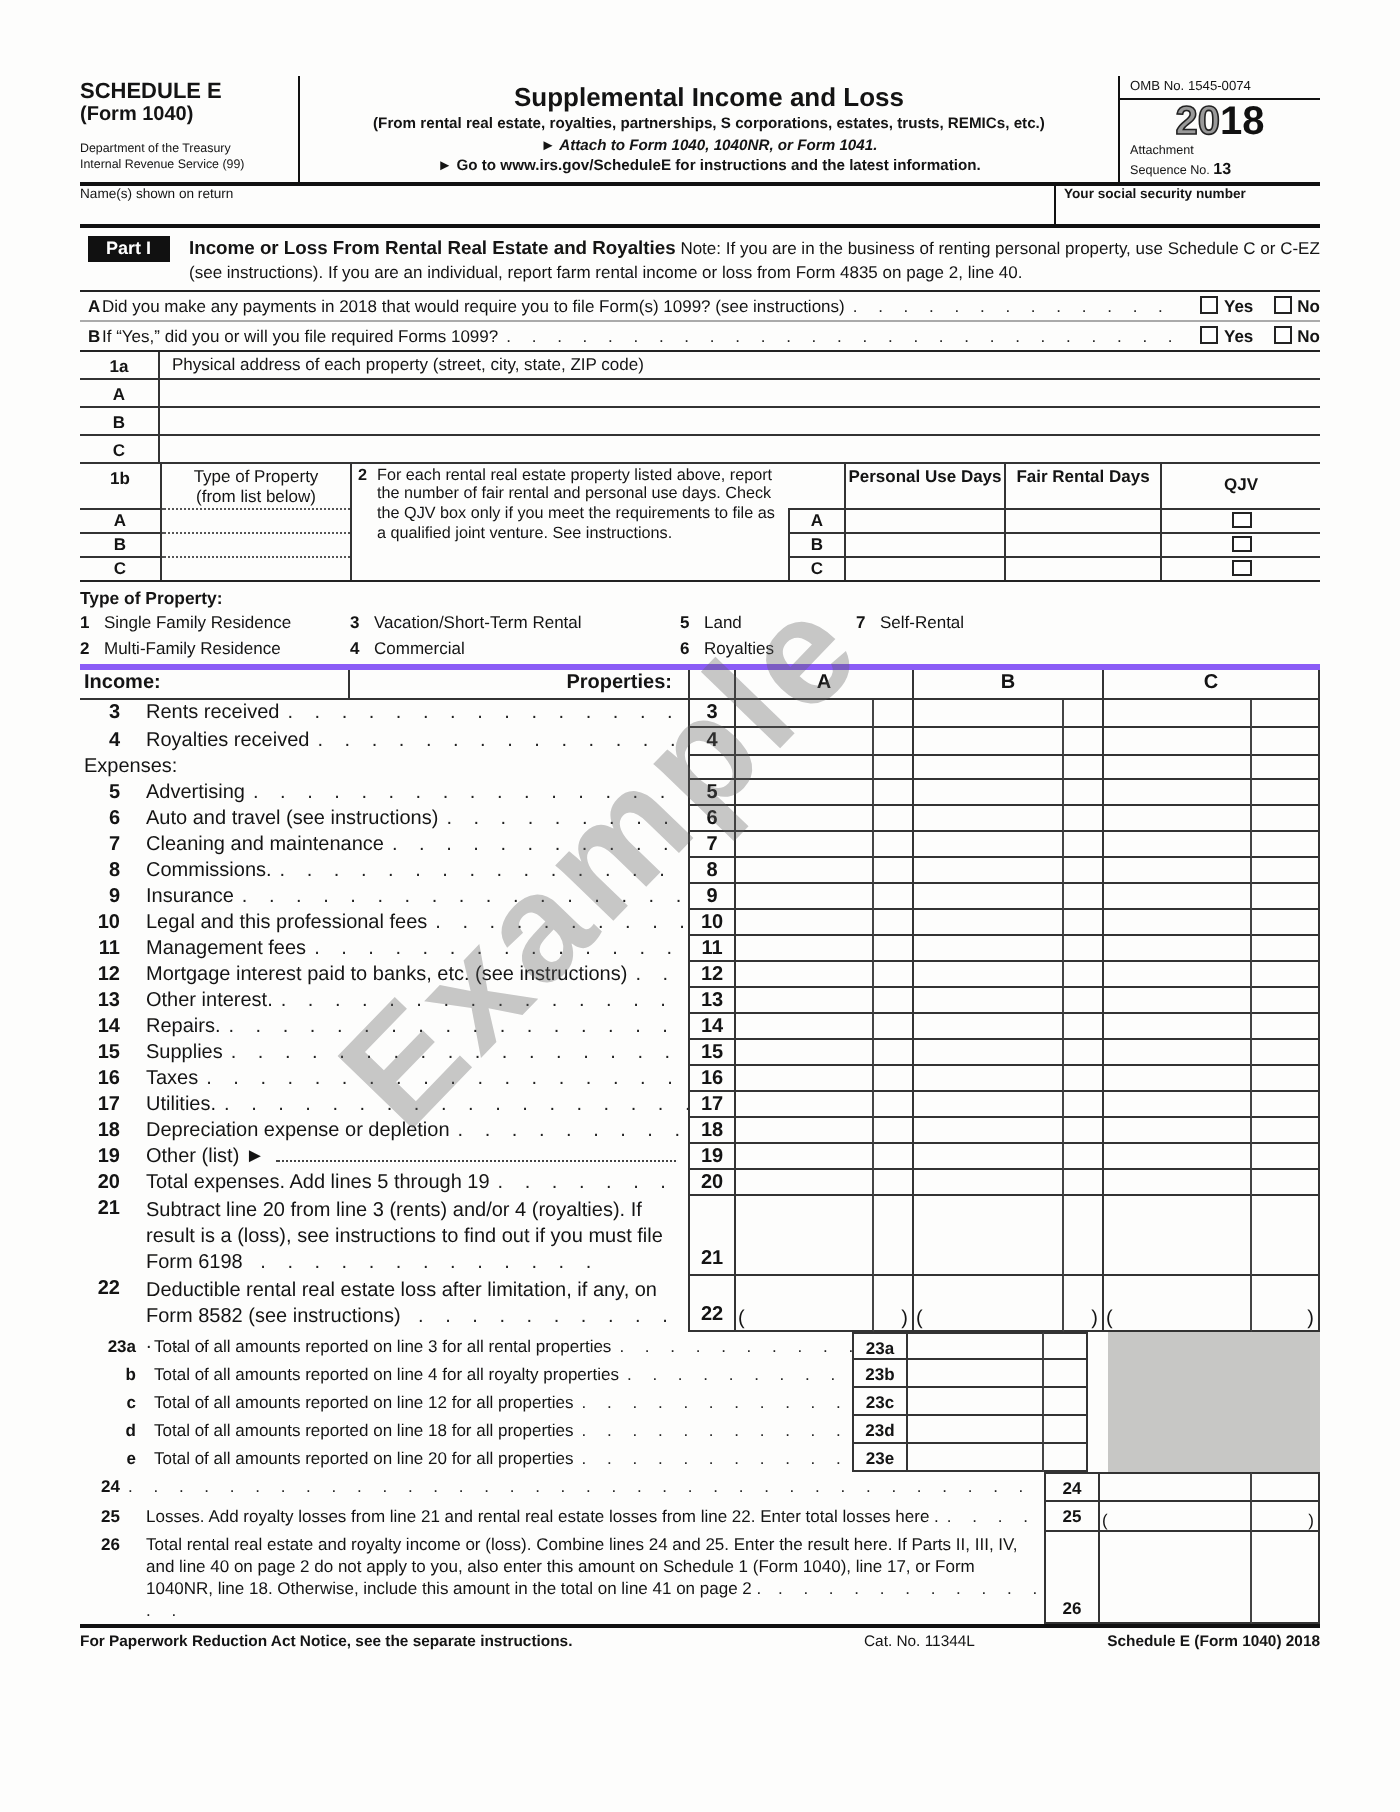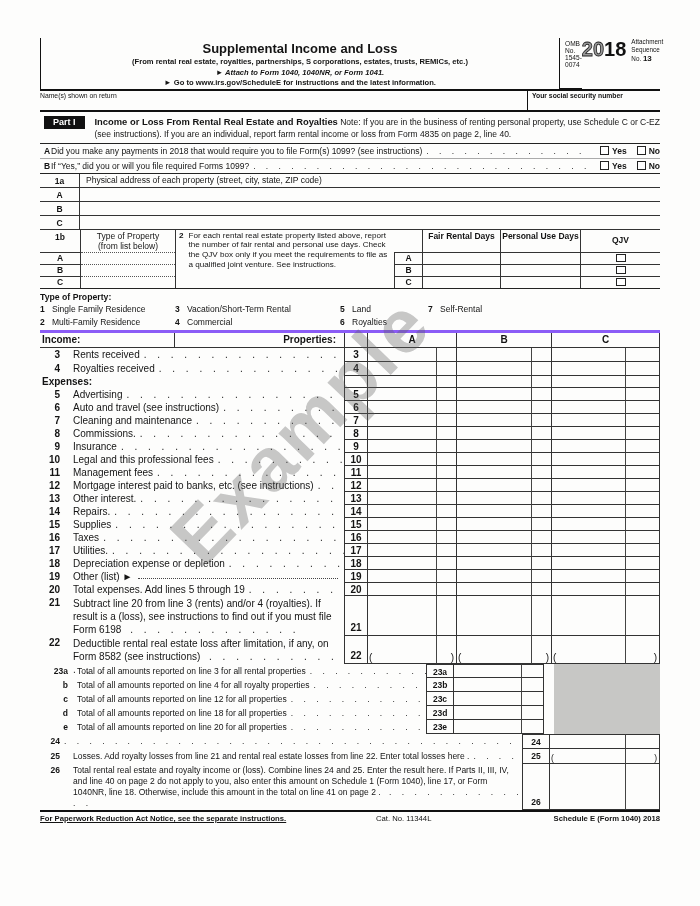--- a/index.html
+++ b/index.html
@@ -11,21 +11,21 @@
   .hdr { display:flex; border-bottom:2px solid #111; align-items:stretch; }
   .hdr-left { width:109px; padding:2px 2px 2px 0; }
   .sched { font-size:11px; font-weight:bold; line-height:1.1; }
   .formno { font-size:10px; font-weight:bold; margin-bottom:8px; }
   .dept { font-size:6.2px; line-height:1.25; }
   .hdr-center { flex:1; border-left:1px solid #111; border-right:1px solid #111; text-align:center; padding:3px 6px 2px; }
   .title { font-size:13px; font-weight:bold; }
   .subtitle { font-size:7.6px; font-weight:bold; margin-top:1px; }
   .attach { font-size:7.6px; font-weight:bold; margin-top:2px; font-style:italic; }
   .goto { font-size:7.6px; font-weight:bold; margin-top:1px; }
-  .hdr-right { width:100px; display:flex; flex-direction:row; }
+  .hdr-right { width:100px; display:flex; flex-direction:column; }
   .omb { font-size:6.6px; padding:2px 0 2px 5px; border-bottom:1px solid #111; }
   .year { font-size:20px; text-align:center; line-height:1; padding:1px 0; }
   .yr-o { font-weight:bold; color:#999; -webkit-text-stroke:0.8px #222; }
   .yr-b { font-weight:bold; color:#111; }
   .attseq { font-size:6.3px; padding-left:5px; line-height:1.25; padding-bottom:1px; }
   .attseq b { font-size:8px; }
 
   
   .name-row { display:flex; border-bottom:2px solid #111; height:21px; }
   .name-left { flex:1; font-size:6.8px; padding-top:1px; }
@@ -91,21 +91,21 @@
   .h-income { border-right:1px solid #333; border-bottom:1px solid #333; font-weight:bold; padding-left:2px; line-height:14px; height:15px; }
   .h-props { border-bottom:1px solid #333; font-weight:bold; text-align:right; padding-right:8px; line-height:14px; height:15px; }
   .h-num { border-left:1px solid #333; border-right:1px solid #333; border-bottom:1px solid #333; height:15px; }
   .h-col { border-right:1px solid #333; border-bottom:1px solid #333; font-weight:bold; text-align:center; line-height:14px; height:15px; }
   .h-a { grid-column:4/6; } .h-b { grid-column:6/8; } .h-c { grid-column:8/10; }
   .lblcell { grid-column:1/3; display:flex; align-items:center; }
   .lblcell.multi { align-items:flex-start; padding-top:1px; }
   .rn { width:20px; text-align:right; font-weight:bold; flex:none; }
   .lt { margin-left:13px; white-space:nowrap; }
   .ltw { flex:1; margin-left:13px; line-height:1.3; }
-  .sectxt { font-weight:bold; padding-left:2px;text-align:center; }
+  .sectxt { font-weight:normal; padding-left:2px;text-align:center; }
   .numcell { border-left:1px solid #333; border-right:1px solid #333; border-bottom:1px solid #333; font-weight:bold; text-align:center; line-height:12px; padding-top:1px; }
   .numcell.nb { display:flex; align-items:flex-end; justify-content:center; padding-bottom:1px; }
   .vcell { border-bottom:1px solid #333; border-right:1px solid #444; }
   .ccell { border-bottom:1px solid #333; border-right:1px solid #333; }
   .bt { border-top:1px solid #333; }
   .pcell { display:flex; align-items:flex-end; }
   .po { padding-left:1px; } .pc { margin-left:auto; padding-right:2px; }
   .fill { flex:1; border-bottom:1.5px dotted #444; margin:0 6px 3px 6px; height:9px; }
   .idots { letter-spacing:2px; word-spacing:4px; color:#222; }
 
@@ -114,35 +114,41 @@
   .rn2 { width:28px; text-align:right; font-weight:bold; flex:none; }
   .lt2 { margin-left:9px; white-space:nowrap; }
   .gap23 { }
   .gray23 { grid-column:6; grid-row:1 / span 5; background:#c7c7c5; }
 
   
   .t24 { display:grid; grid-template-columns:482px 28px 76px 34px; font-size:8.5px; }
 
   
   .footer { border-top:2px solid #111; display:flex; font-size:7.7px; padding-top:2px; align-items:baseline; }
-  .f-left { width:336px; font-weight:bold;text-decoration:underline; }
+  .f-left { width:392px; font-weight:bold; }
   .f-cat { flex:1; }
   .f-right { font-weight:bold; white-space:nowrap; }
 
   
   .watermark { position:absolute; left:70px; top:285px; width:460px; height:290px; display:flex; align-items:center; justify-content:center; transform:rotate(-46deg); font-size:76px; font-weight:bold; color:rgba(95,95,95,0.34); letter-spacing:3px; pointer-events:none; z-index:5; }
 </style>
 </head>
 <body>
 
 <div class="watermark">Example</div>
 
 <div class="page">
 
   <div class="hdr">
+    <div class="hdr-left">
+      <div class="sched">SCHEDULE E</div>
+      <div class="formno">(Form 1040)</div>
+      <div class="dept">Department of the Treasury</div>
+      <div class="dept">Internal Revenue Service (99)</div>
+    </div>
     <div class="hdr-center">
       <div class="title">Supplemental Income and Loss</div>
       <div class="subtitle">(From rental real estate, royalties, partnerships, S corporations, estates, trusts, REMICs, etc.)</div>
       <div class="attach">► Attach to Form 1040, 1040NR, or Form 1041.</div>
       <div class="goto">► Go to www.irs.gov/ScheduleE for instructions and the latest information.</div>
     </div>
     <div class="hdr-right">
       <div class="omb">OMB No. 1545-0074</div>
       <div class="year"><span class="yr-o">20</span><span class="yr-b">18</span></div>
       <div class="attseq">
@@ -229,28 +235,28 @@
         <span class="n2">2</span>
         <span><span>For each rental real estate property listed above, report the number of fair rental and personal use days. Check the </span><span class="b">QJV</span><span> box only if you meet the requirements to file as a qualified joint venture. See instructions.</span></span>
       </div>
     </div>
     <div class="pcol col-mini">
       <div class="ph"></div>
     <div class="pr">A</div>
         <div class="pr">B</div>
         <div class="pr">C</div>
       </div>
-    <div class="pcol col-fair">
-      <div class="dayhdr">Fair Rental Days</div>
+    <div class="pcol col-pers">
+      <div class="dayhdr">Personal Use Days</div>
     <div class="dcell"></div>
         <div class="dcell"></div>
         <div class="dcell"></div>
       </div>
-    <div class="pcol col-pers">
-      <div class="dayhdr">Personal Use Days</div>
+    <div class="pcol col-fair">
+      <div class="dayhdr">Fair Rental Days</div>
     <div class="dcell"></div>
         <div class="dcell"></div>
         <div class="dcell"></div>
       </div>
     <div class="pcol col-qjv">
       <div class="dayhdr one">QJV</div>
     <div class="dcell"><span class="qjvbox"></span></div>
         <div class="dcell"><span class="qjvbox"></span></div>
         <div class="dcell"><span class="qjvbox"></span></div>
       </div>

